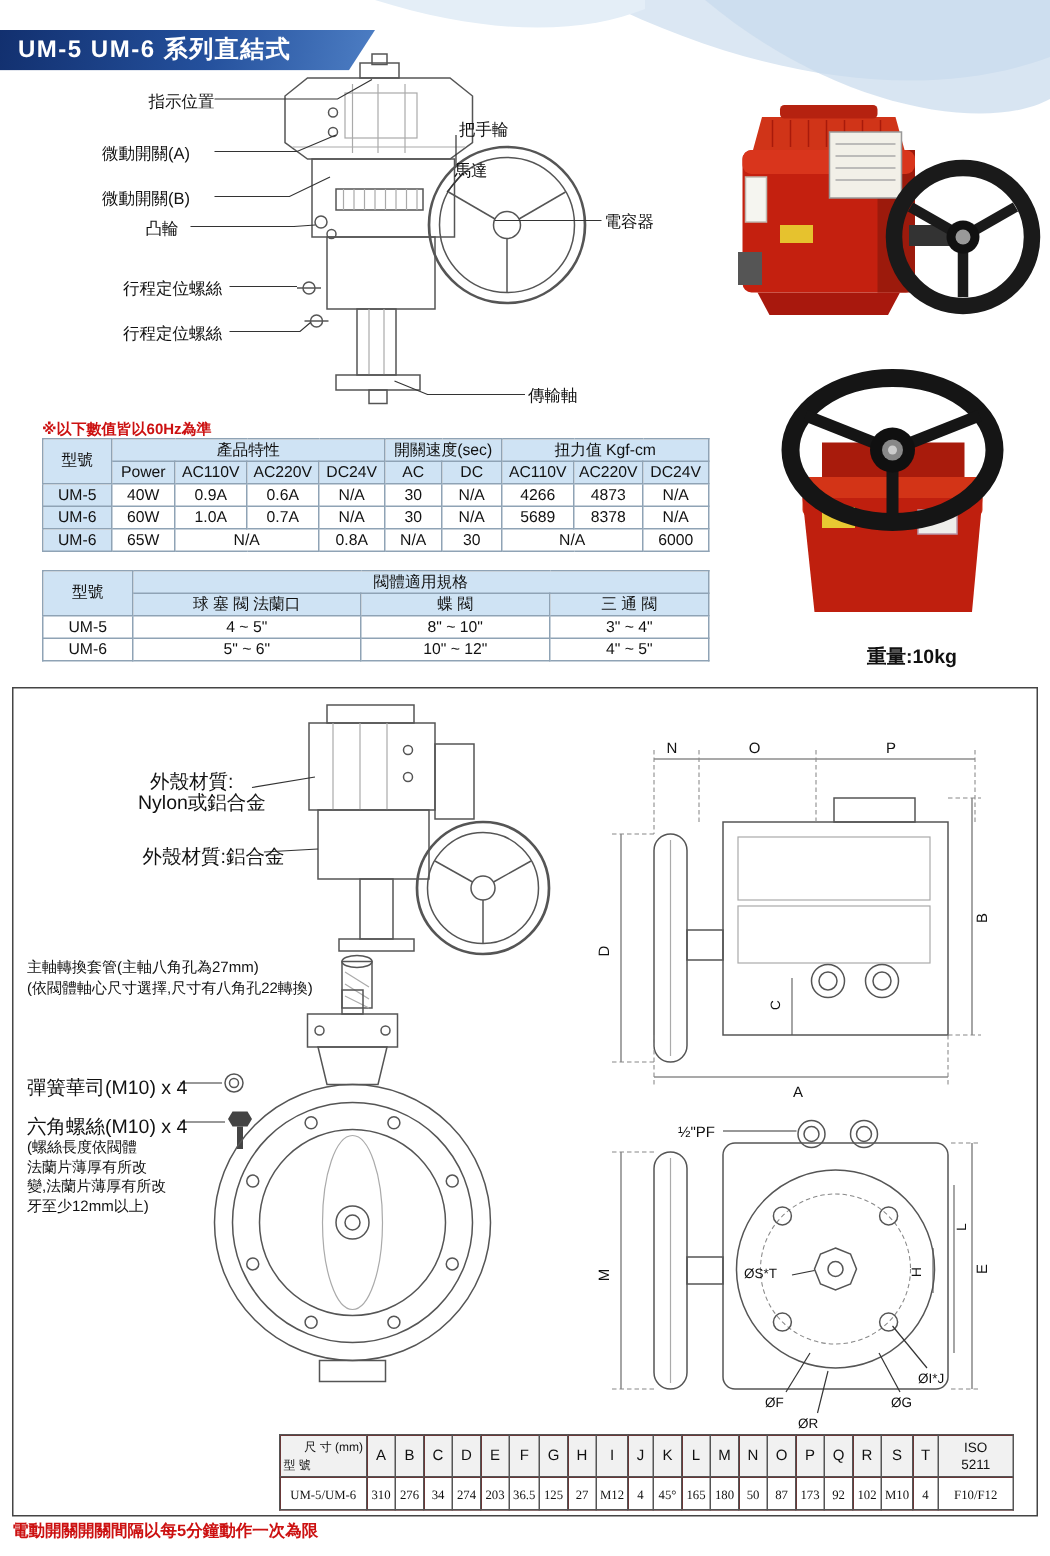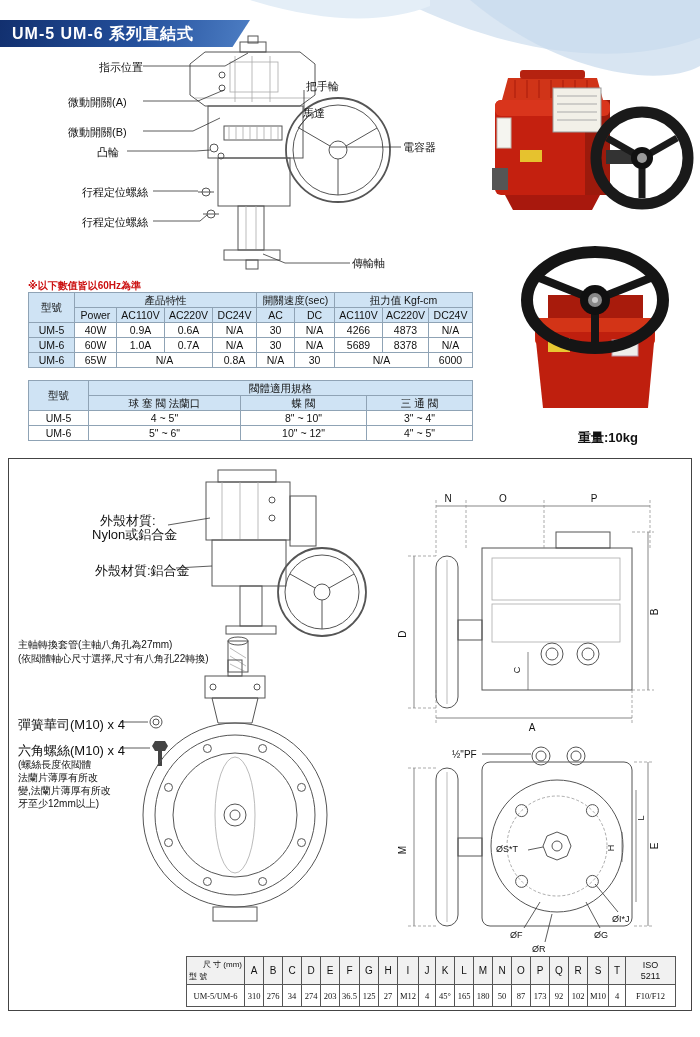--- a/index.html
+++ b/index.html
@@ -510,14 +510,15 @@
       <td>173</td>
       <td>92</td>
       <td>102</td>
       <td>M10</td>
       <td>4</td>
       <td>F10/F12</td>
     </tr>
   </tbody>
     </table>
 
+  <div class="rednote" style="left:8px;top:1013px;font-size:11px">電動開關開關間隔以每5分鐘動作一次為限</div>
 
 </div>
 
 </body></html>

